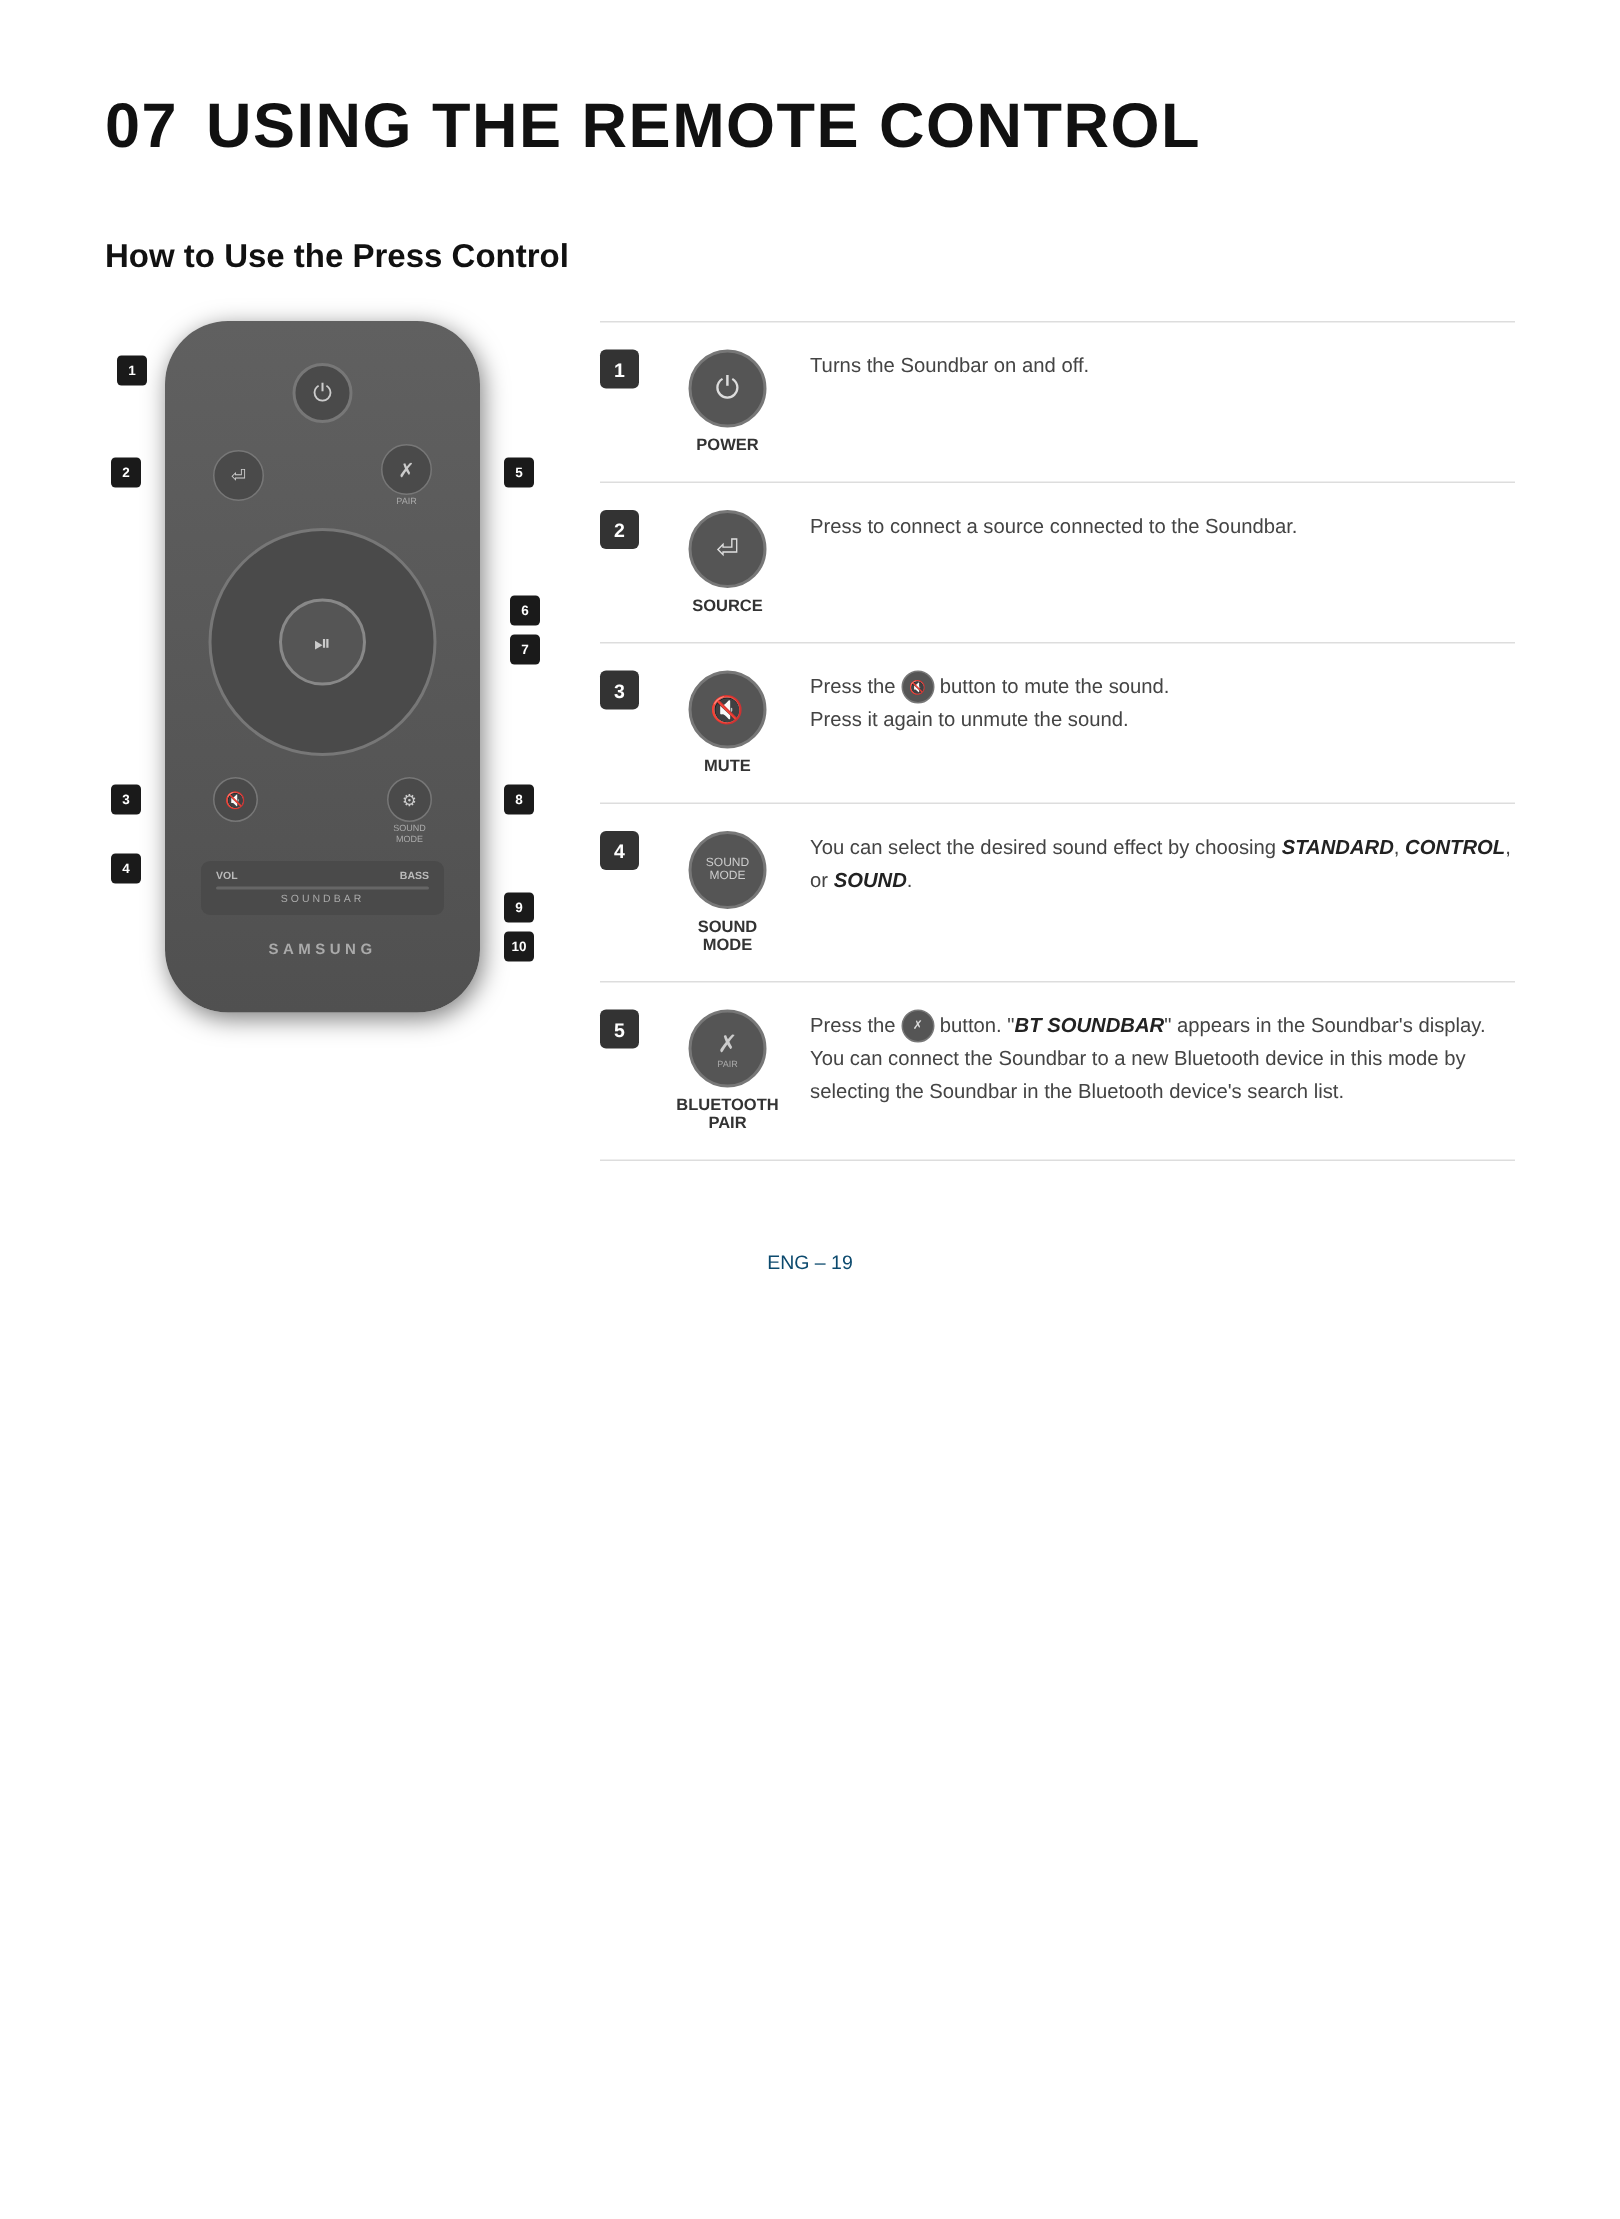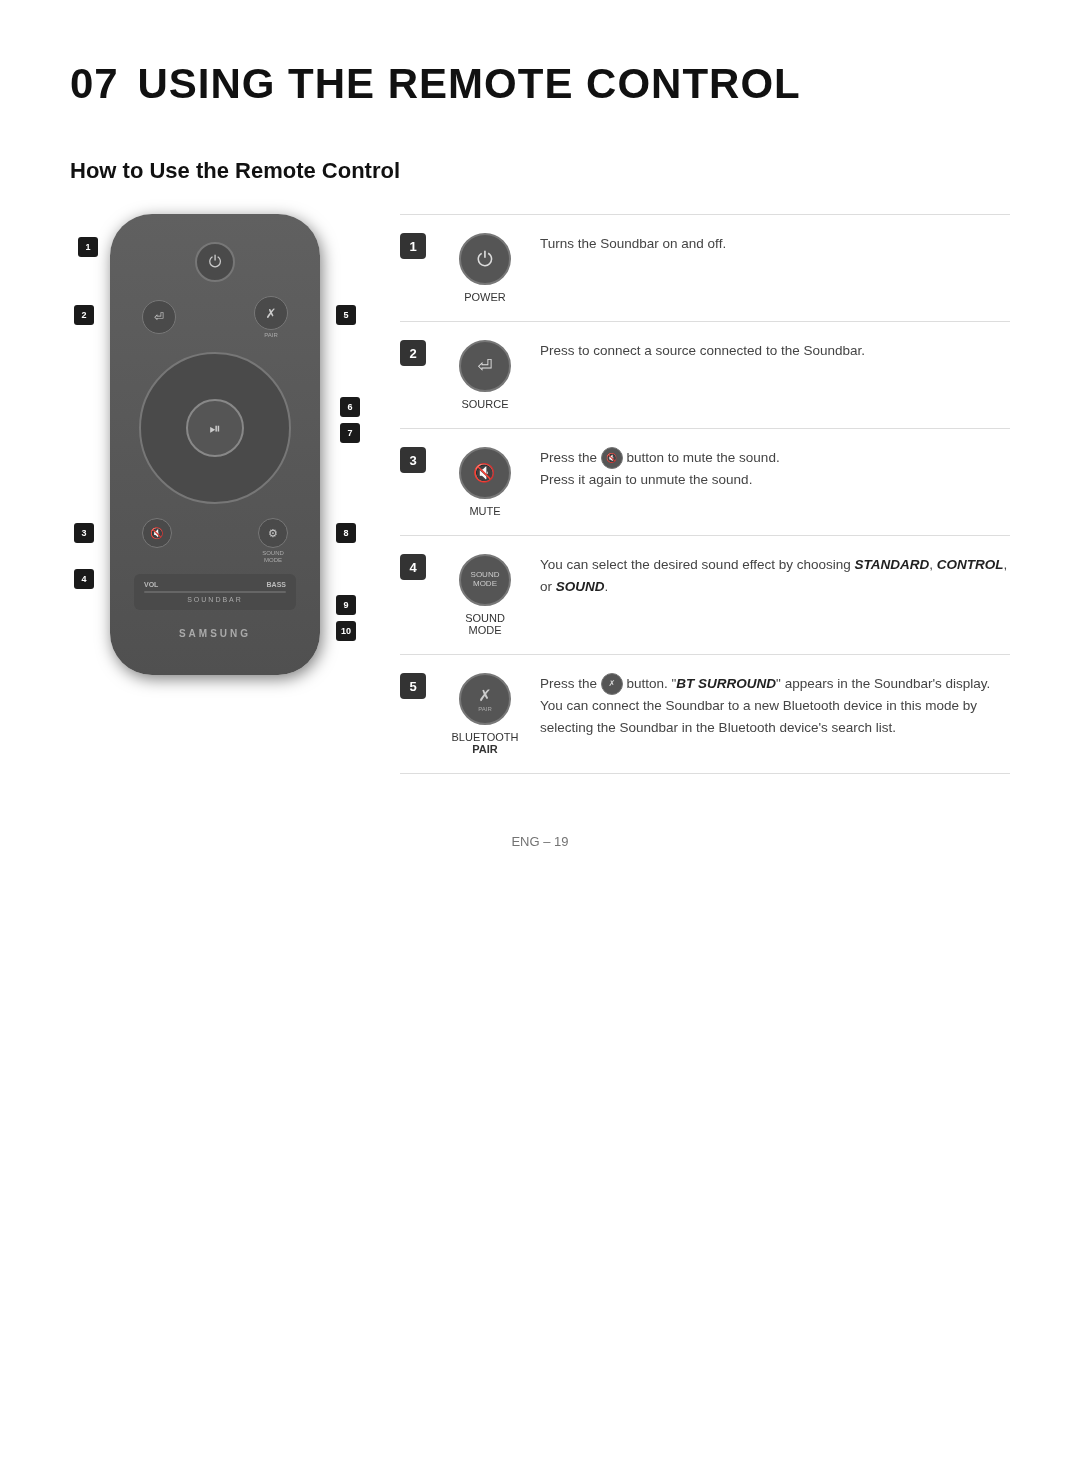--- a/index.html
+++ b/index.html
@@ -90,21 +90,21 @@
       display: flex;
       align-items: center;
       justify-content: center;
       margin: 0 auto 6px;
       color: #ddd;
       font-size: 18px;
     }
 
     .desc-icon-label {
       font-size: 11px;
-      font-weight: 400;
+      font-weight: 700;
       text-align: center;
       color: #333;
       text-transform: uppercase;
     }
 
     .desc-icon-sublabel {
       font-size: 11px;
       font-weight: 700;
       text-align: center;
       color: #333;
@@ -134,21 +134,21 @@
       justify-content: center;
       color: #ddd;
       font-size: 10px;
       vertical-align: middle;
     }
 
     .page-footer {
       text-align: center;
       margin-top: 60px;
       font-size: 13px;
-      color: #737373;
+      color: #0c4a6e;
     }
 
     .remote-outer {
       position: relative;
       width: 290px;
     }
 
     .remote-body {
       background: linear-gradient(180deg, #606060 0%, #505050 100%);
       border-radius: 42px;
@@ -302,21 +302,21 @@
 
   </style>
 </head>
 <body>
 
 <h1 class="page-title">
   <span class="num">07</span>
   <span>USING THE REMOTE CONTROL</span>
 </h1>
 
-<h2 class="section-title">How to Use the Remote Control</h2>
+<h2 class="section-title">How to Use the Press Control</h2>
 
 <div class="content-area">
 
   <div class="remote-outer">
     <div class="remote-body">
 
       <div class="power-row">
         <div class="power-btn">
           <span>⏻</span>
         </div>
@@ -489,21 +489,21 @@
             <div class="desc-icon-circle" style="flex-direction:column;gap:1px;">
               <span style="font-size:16px;color:#ccc;">✗</span>
               <span style="font-size:6px;color:#aaa;">PAIR</span>
             </div>
             <div class="desc-icon-label">Bluetooth</div>
             <div class="desc-icon-sublabel">PAIR</div>
           </td>
           <td class="desc-text-cell">
             Press the
             <span class="desc-icon-small" style="font-size:8px;">✗</span>
-            button. "<b>BT SURROUND</b>" appears in the Soundbar's display.<br>
+            button. "<b>BT SOUNDBAR</b>" appears in the Soundbar's display.<br>
             You can connect the Soundbar to a new Bluetooth device in this mode by selecting the Soundbar in the Bluetooth device's search list.
           </td>
         </tr>
 
       </tbody>
     </table>
   </div>
 
 </div>
 

